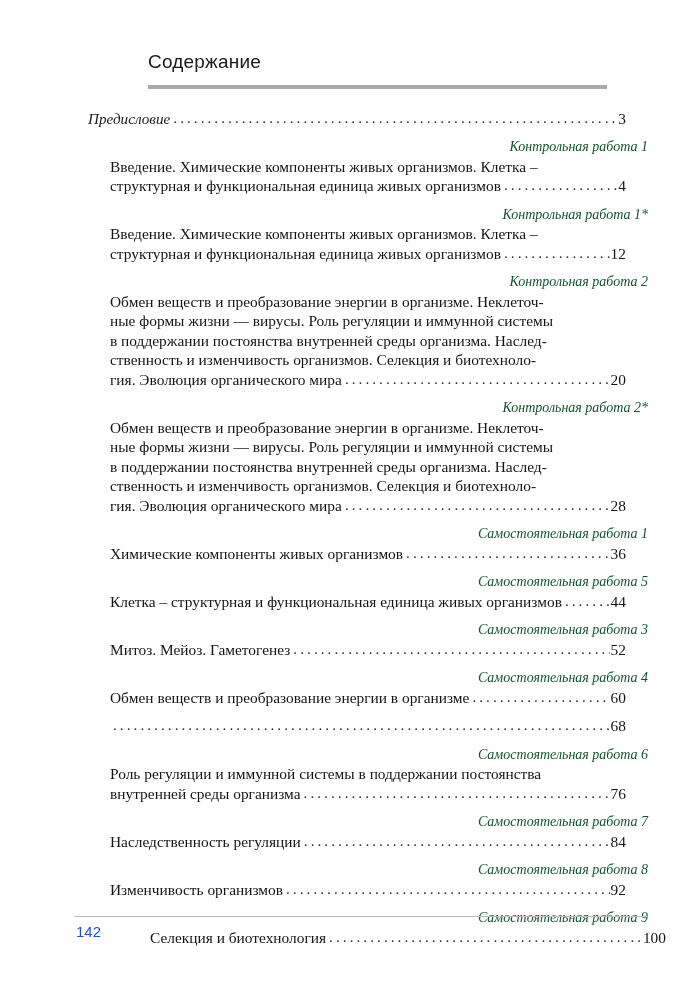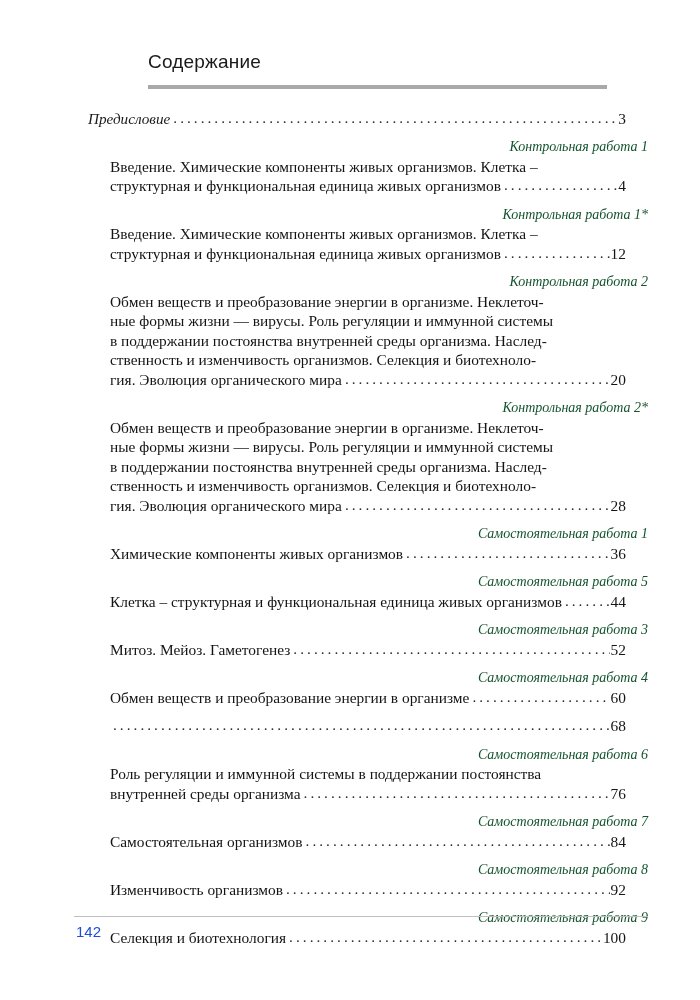--- a/index.html
+++ b/index.html
@@ -49,21 +49,21 @@
   .toc-body {
     position: absolute;
     left: 88px;
     top: 110px;
     width: 560px;
   }
 
   .entry {
     margin-bottom: 9px;
   }
-  .entry:last-child { margin-bottom: 0; }
+  .entry:last-child { margin-bottom: 0; margin-left: 40px; }
 
   .entry-heading {
     font-style: italic;
     font-size: 14px;
     line-height: 19.5px;
     color: #14532d;
     white-space: nowrap;
     text-align: right;
   }
 
@@ -252,21 +252,21 @@
             <span class="leader-text">внутренней среды организма</span>
             <span class="leader-dots">...........................................................................................................................................</span>
             <span class="leader-page">76</span>
           </div>
         </div>
       </div>
       <div class="entry">
         <div class="entry-heading">Самостоятельная работа 7</div>
         <div class="entry-desc">
           <div class="leader-row">
-            <span class="leader-text">Самостоятельная организмов</span>
+            <span class="leader-text">Наследственность регуляции</span>
             <span class="leader-dots">...........................................................................................................................................</span>
             <span class="leader-page">84</span>
           </div>
         </div>
       </div>
       <div class="entry">
         <div class="entry-heading">Самостоятельная работа 8</div>
         <div class="entry-desc">
           <div class="leader-row">
             <span class="leader-text">Изменчивость организмов</span>

